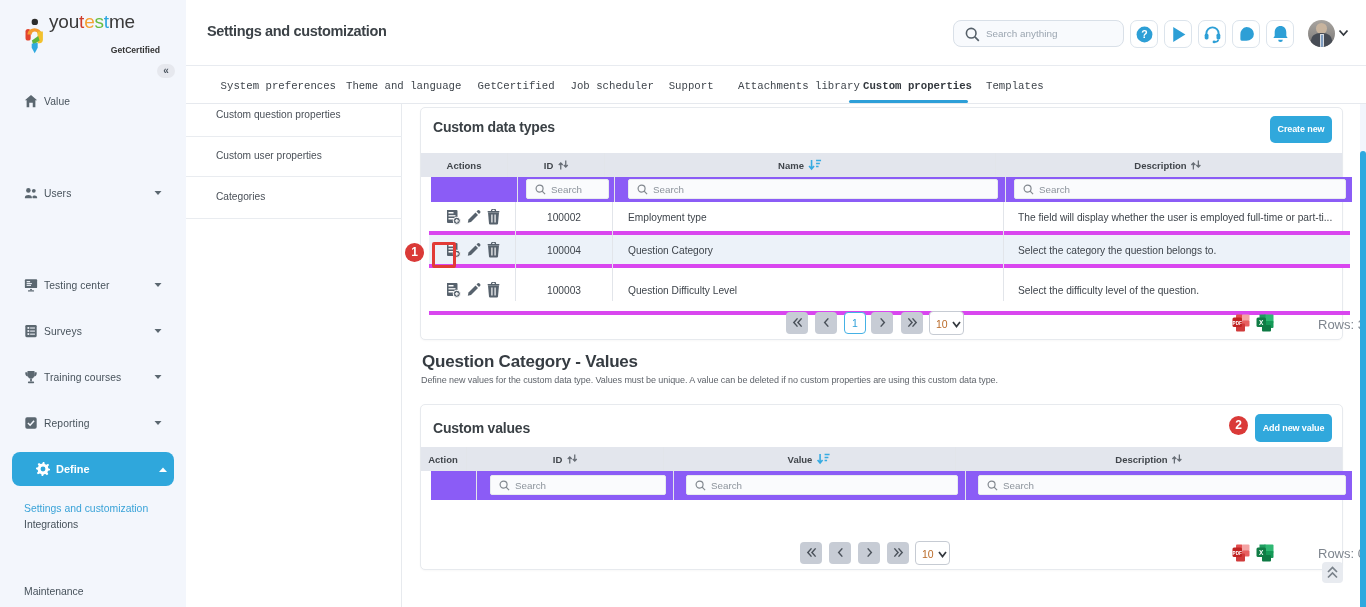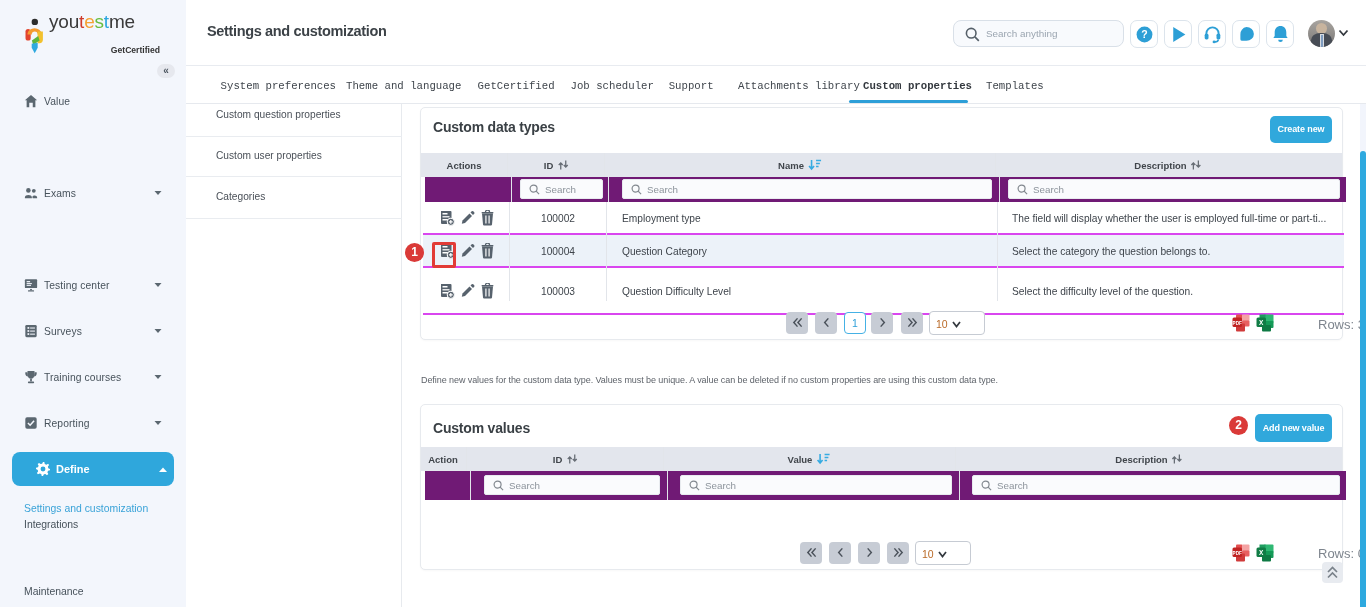--- a/index.html
+++ b/index.html
@@ -38,32 +38,32 @@
 .subnavitem { position:absolute; left:216px; font-size:10.2px; color:#4a5058; }
 .subnavline { position:absolute; left:0; width:216px; height:1px; background:#e9ecf0; }
 
 
 .card { position:absolute; left:420px; width:923px; background:#fff; border:1px solid #e7eaee; border-radius:5px; box-shadow:0 1px 2px rgba(0,0,0,0.03); }
 .cardtitle { position:absolute; left:12px; font-size:14px; font-weight:bold; letter-spacing:-0.2px; color:#3a4045; }
 .bluebtn { position:absolute; background:#30a8dc; border-radius:5px; color:#fff; font-size:9px; font-weight:bold; letter-spacing:-0.1px; text-align:center; white-space:nowrap; }
 .thead { position:absolute; left:0; width:921px; background:#e3e6ed; }
 .th { position:absolute; font-size:9.5px; font-weight:bold; color:#40454b; top:50%; transform:translate(-50%,-50%); white-space:nowrap; }
 .th svg { vertical-align:-2px; margin-left:4px; }
-.searchrow { position:absolute; left:4px; width:921px; background:#701a75; }
+.searchrow { position:absolute; left:10px; width:921px; background:#8b5cf6; }
 .sinput { position:absolute; background:#fafbfd; border:1px solid #e8ebef; border-radius:2px; height:20px; }
 .sinput .sg { position:absolute; left:8px; top:4px; }
 .sinput .st { position:absolute; left:24px; top:4px; font-size:9.8px; color:#8d949c; }
 .vline { position:absolute; top:0; width:1px; background:#e2e5ea; }
-.row { position:absolute; left:2px; width:921px; border-bottom:2px solid #d946ef; }
+.row { position:absolute; left:8px; width:921px; border-bottom:4px solid #d946ef; }
 .cell { position:absolute; top:50%; transform:translateY(-50%); font-size:10.2px; color:#3e444b; white-space:nowrap; }
 .rowicons { position:absolute; top:50%; transform:translateY(-50%); font-size:0; white-space:nowrap; }
 .pgbtn { position:absolute; width:22px; height:22px; background:#c7ccd5; border-radius:4px; color:#4a515a; text-align:center; }
 .pgbtn svg { margin-top:5px; }
 .pgcur { position:absolute; width:22px; height:22px; background:#fff; border:1px solid #45b1e5; border-radius:4px; color:#2d9fd8; font-size:10.5px; text-align:center; line-height:21px; }
-.pgsel { position:absolute; width:56px; height:24px; background:#fff; border:1px solid #c6cbd3; border-radius:4px; }
+.pgsel { position:absolute; width:35px; height:24px; background:#fff; border:1px solid #c6cbd3; border-radius:4px; }
 .pgsel .n { position:absolute; left:6px; top:6px; font-size:10.5px; color:#b96a28; }
 .rowslb { position:absolute; font-size:13px; color:#7e858e; white-space:nowrap;padding-left:20px; }
 
 
 #sect2h { position:absolute; left:422px; top:352px; font-size:17px; font-weight:bold; letter-spacing:-0.2px; color:#363c42; }
 #sect2d { position:absolute; left:421px; top:375px; font-size:9px; letter-spacing:-0.07px; color:#5f646b; }
 
 
 .redcircle { position:absolute; width:19px; height:19px; background:#da3a38; border-radius:50%; color:#fff; font-size:12px; font-weight:bold; text-align:center; line-height:19px; }
 #redrect { position:absolute; left:432px; top:242px; width:24px; height:26px; border:3px solid #e23b36; border-radius:2px; }
@@ -98,21 +98,21 @@
         </svg>
       <span class="lb">Value</span>
     </div>
     <div class="navitem" style="top:176px">
       <svg class="ic" viewBox="0 0 16 16">
           <circle cx="5" cy="5" r="2.6" fill="#5b6770"></circle>
           <circle cx="11.2" cy="5.5" r="2.2" fill="#5b6770"></circle>
           <path d="M1 13 C1 9.5 9 9.5 9 13 L9 14 L1 14 Z" fill="#5b6770"></path>
           <path d="M9.5 12.6 C10.5 10 15 10.5 15 13.2 L15 14 L10 14 Z" fill="#5b6770"></path>
         </svg>
-      <span class="lb">Exams</span>
+      <span class="lb">Users</span>
       <svg class="ch" viewBox="0 0 10 10">
           <path d="M1.5 3 L5 7 L8.5 3 Z" fill="#5b6770"></path>
         </svg>
     </div>
     <div class="navitem" style="top:268px">
       <svg class="ic" viewBox="0 0 16 16">
           <rect x="1" y="1.5" width="14" height="10" rx="1" fill="#5b6770"></rect>
           <rect x="3" y="3.5" width="4" height="1.4" fill="#f3f6fc"></rect>
           <rect x="3" y="5.8" width="6" height="1.2" fill="#f3f6fc"></rect>
           <rect x="3" y="7.8" width="5" height="1.2" fill="#f3f6fc"></rect>
@@ -420,20 +420,21 @@
         <rect x="3.5" y="0.5" width="6" height="8" fill="#1f9d60"></rect>
         <rect x="0.5" y="3.5" width="9.5" height="9.5" rx="1.5" fill="#107c45"></rect>
         <text x="5.2" y="10.8" font-size="6.5" font-weight="bold" fill="#fff" text-anchor="middle">X</text>
       </svg>
     <div class="rowslb" style="left:877px;top:209.5px">Rows: 3</div>
   </div>
 
   <div class="redcircle" style="left:405px;top:243px">1</div>
   <div id="redrect"></div>
 
+  <div id="sect2h">Question Category - Values</div>
   <div id="sect2d">Define new values for the custom data type. Values must be unique. A value can be deleted if no custom properties are using this custom data type.</div>
 
   <div class="card" style="top:404px;height:166px">
     <div class="cardtitle" style="top:15px">Custom values</div>
     <div class="bluebtn" style="left:834px;top:9px;width:77px;height:28px;line-height:28px">Add new value</div>
 
     <div class="thead" style="top:42px;height:24px">
       <span class="th" style="left:22px">Action</span>
       <span class="th" style="left:144px">ID<svg width="11" height="11" viewBox="0 0 11 11">
             <path d="M3 4 L3 10 M1 5.5 L3 3.5 L5 5.5" fill="none" stroke="#676d75" stroke-width="1.3"></path>

